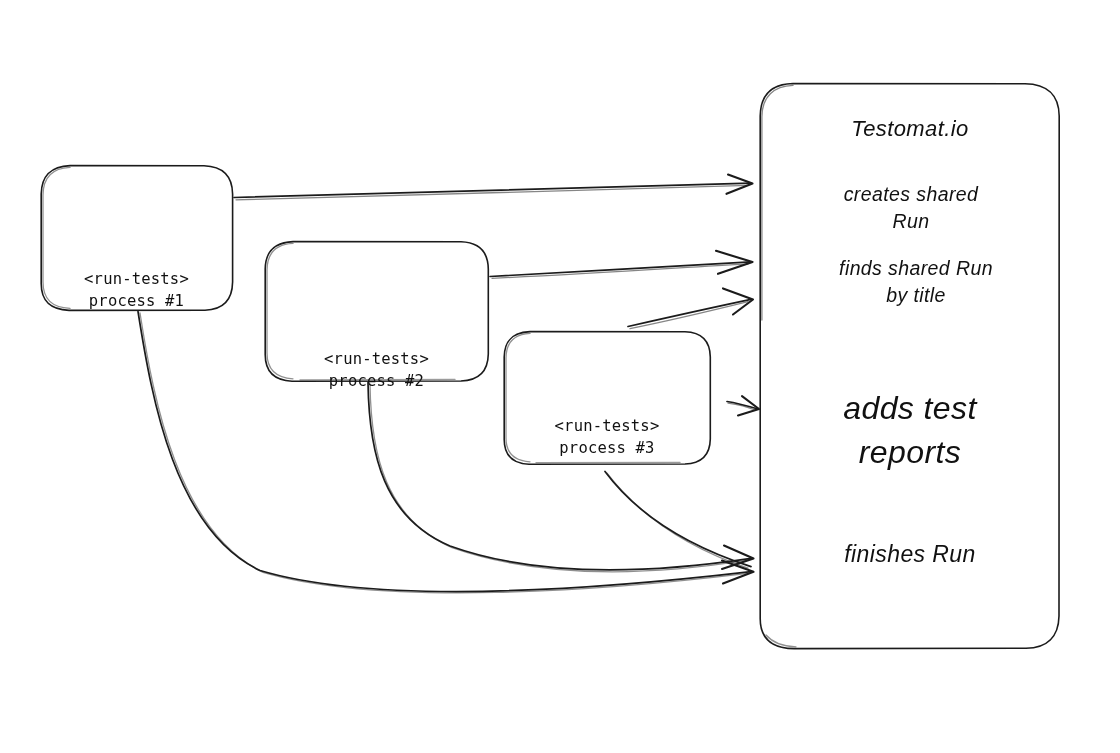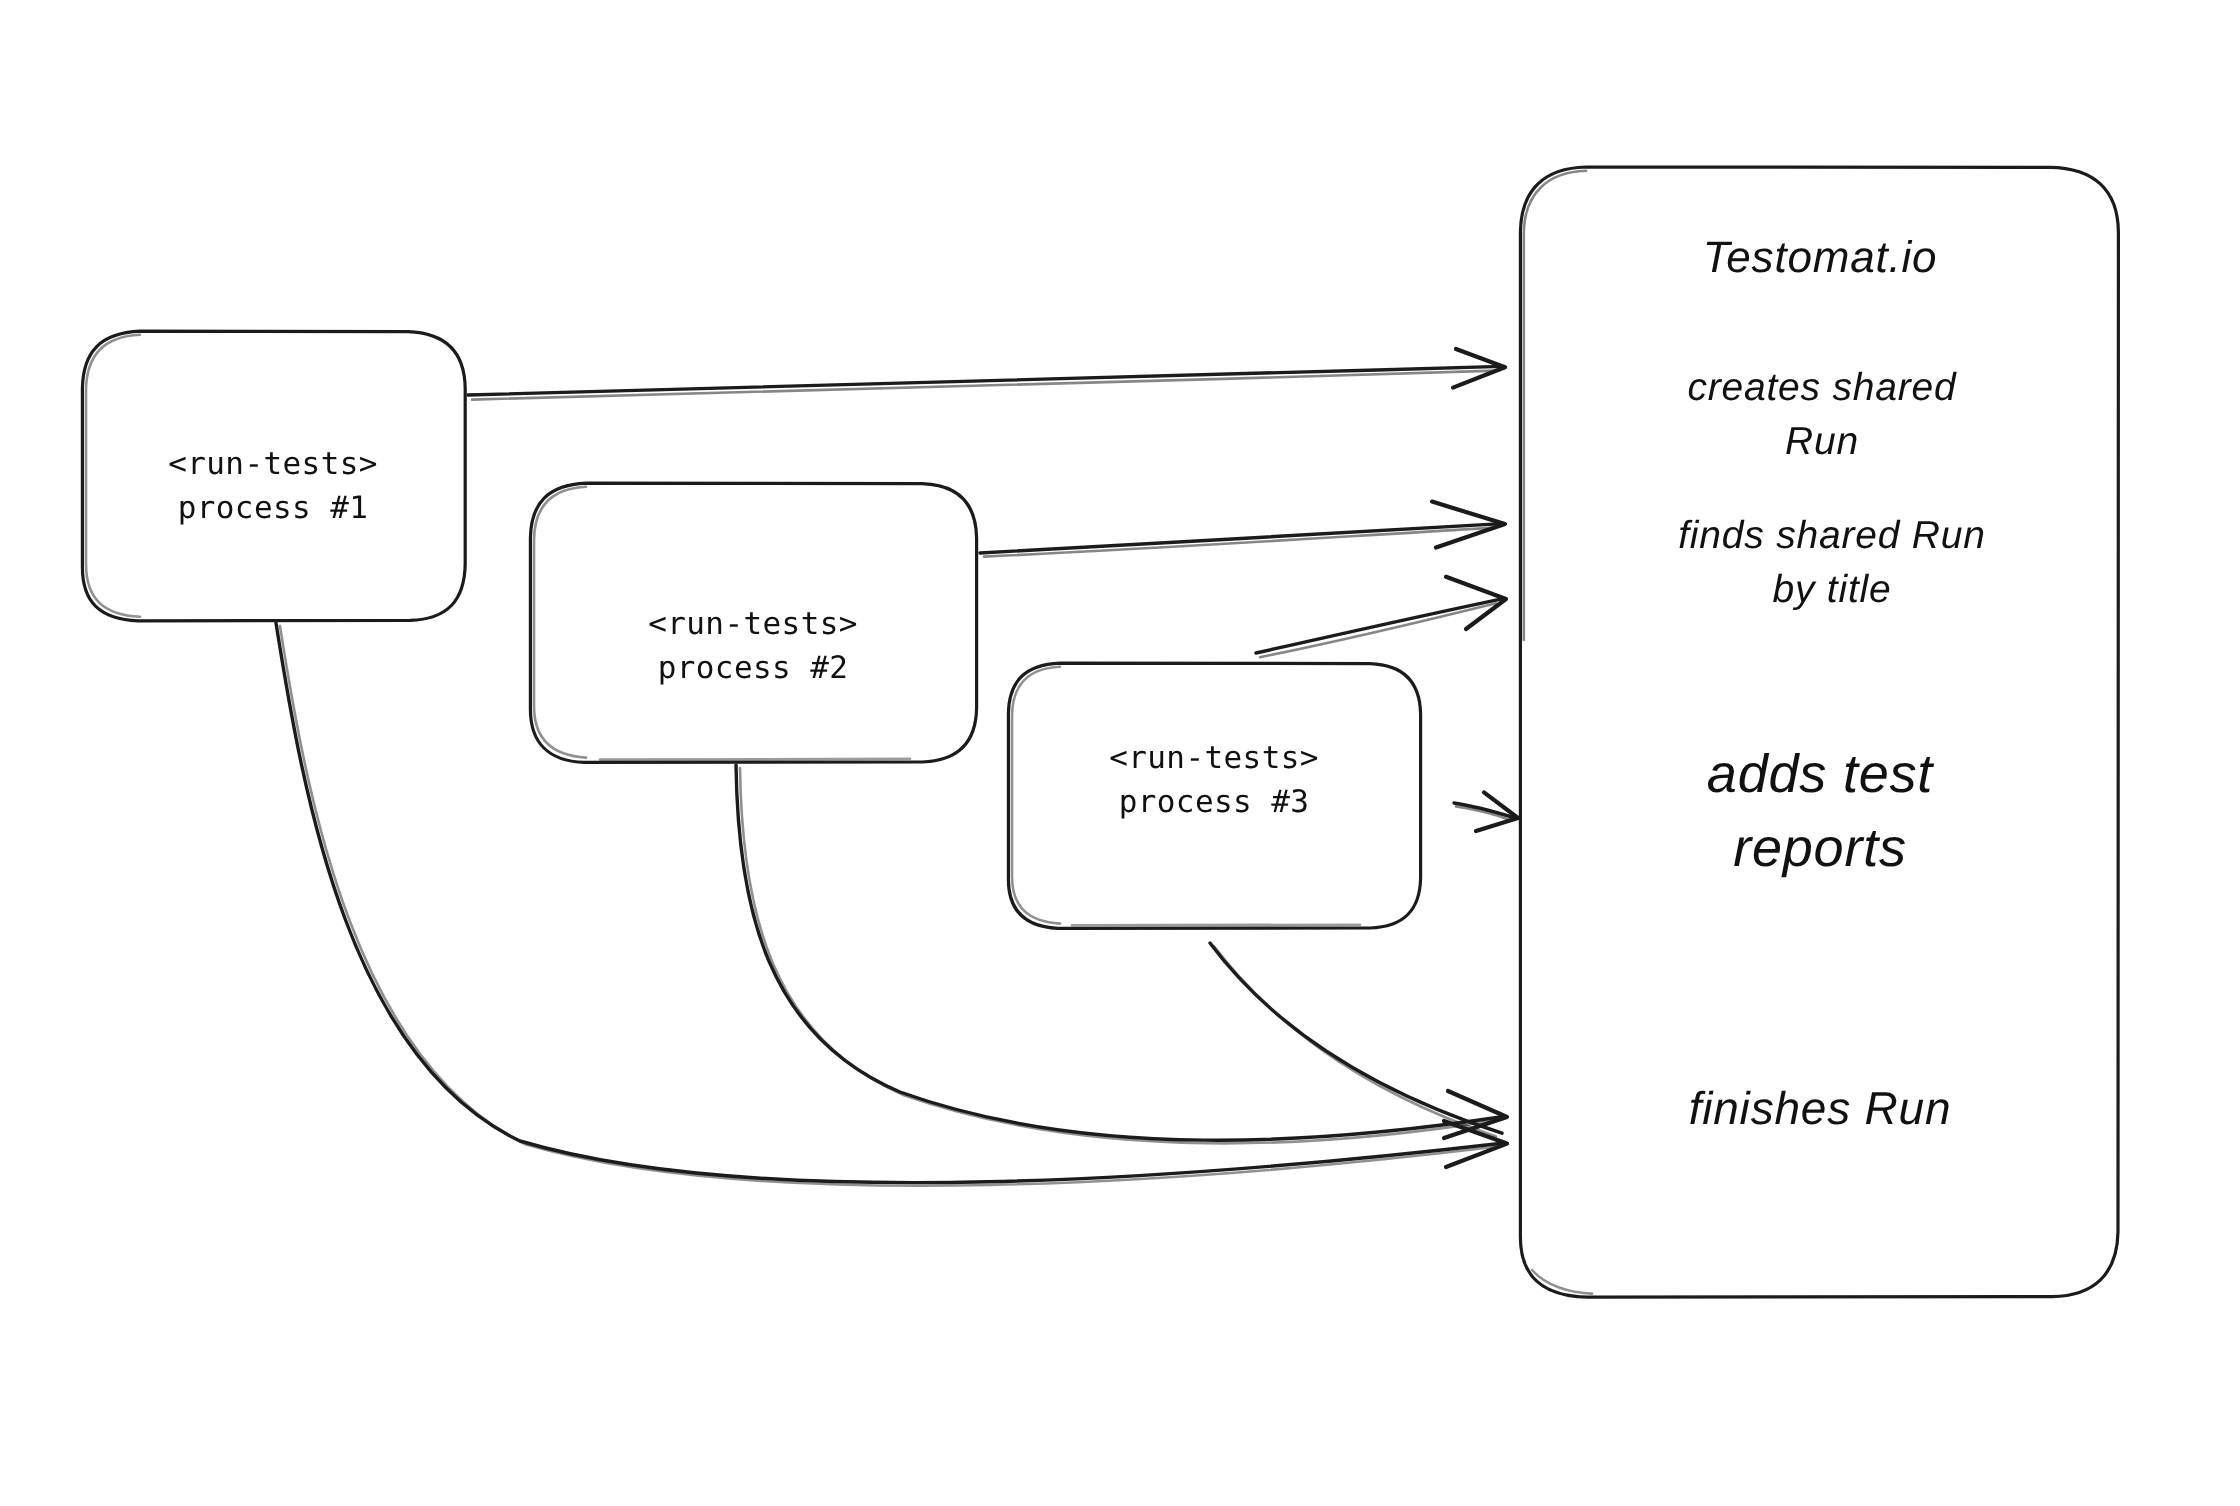--- a/index.html
+++ b/index.html
@@ -64,20 +64,21 @@
     color: #111111;
     white-space: pre;
     line-height: 1.28;
     user-select: none;
   }
   .mono {
     font-family: "DejaVu Sans Mono", "Liberation Mono", monospace;
     font-size: 15.5px;
     letter-spacing: 0.2px;
     line-height: 1.45;
+    margin-top: 47px;
   }
   .hand {
     font-family: "Liberation Sans", "DejaVu Sans", sans-serif;
     font-style: italic;
     font-weight: 400;
     letter-spacing: 0.4px;
   }
   #panel-title {
     font-size: 22px;
     top: 115px;
@@ -93,22 +94,22 @@
     margin-left: 31px;
   }
   #panel-step-2 {
     font-size: 19.5px;
     top: 255px;
     left: 760px;
     width: 312px;
     line-height: 1.36;
   }
   #panel-step-3 {
-    font-size: 27px;
-    top: 369px;
+    font-size: 32px;
+    top: 387px;
     left: 760px;
     width: 300px;
     line-height: 1.36;
   }
   #panel-step-4 {
     font-size: 23px;
     top: 540px;
     left: 760px;
     width: 300px;
   }

